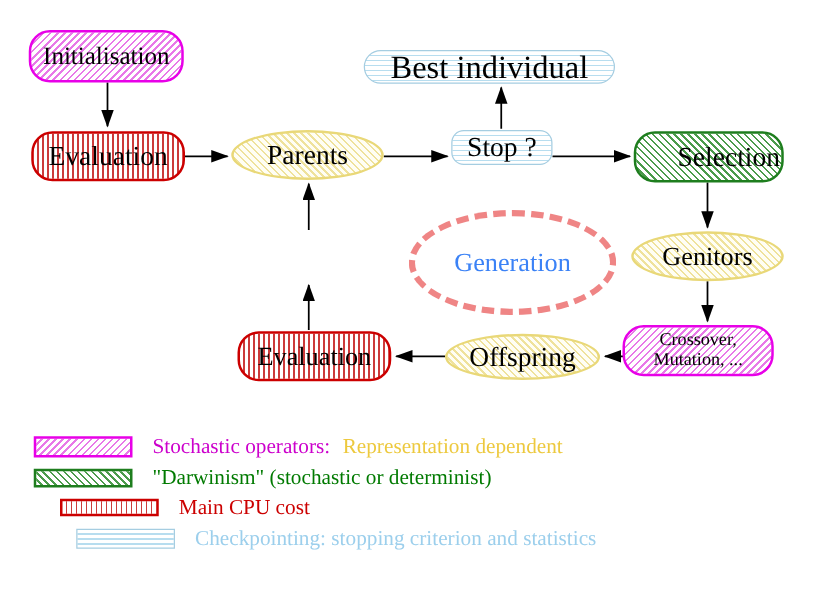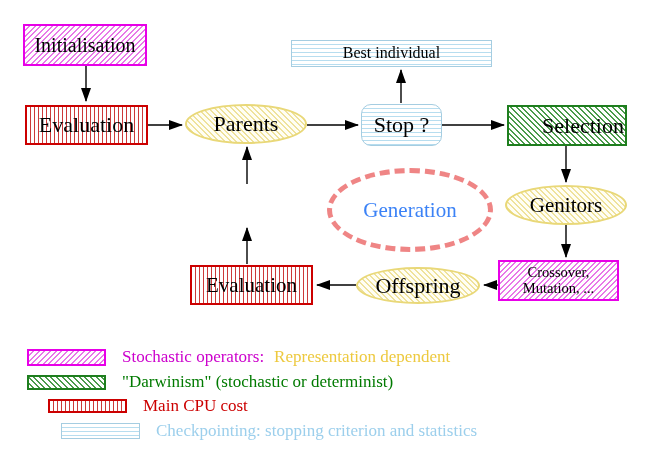--- a/index.html
+++ b/index.html
@@ -2,21 +2,21 @@
 <html><head>
 <meta charset="utf-8">
 <style>
   html,body{margin:0;padding:0;background:#fff;}
   #canvas{
     position:relative;width:662px;height:471px;background:#fff;overflow:hidden;
     font-family:"Liberation Serif", serif;
   }
   .node{
     position:absolute;display:flex;align-items:center;justify-content:center;
-    color:#000;text-align:center;box-sizing:border-box;line-height:1.05;
+    color:#000;text-align:center;box-sizing:border-box;line-height:1.05;border-radius:17px;
   }
   
   .hatch-magenta{
     background:repeating-linear-gradient(135deg,#ffffff 0 2.6px,#e879e8 2.6px 4px);
     border:2px solid #e800e8;
   }
   .hatch-green{
     background:repeating-linear-gradient(45deg,#ffffff 0 2.6px,#4b9b4b 2.6px 4px);
     border:2px solid #1e7e1e;
     padding-left:32px;
@@ -72,23 +72,23 @@
     <line x1="247" y1="264" x2="247" y2="228" stroke="#000" stroke-width="1.4" marker-end="url(#ah)"></line>
     <line x1="247" y1="184" x2="247" y2="147" stroke="#000" stroke-width="1.4" marker-end="url(#ah)"></line>
   </svg>
 
   <div class="node hatch-magenta" style="left:23px;top:24px;width:124px;height:42px;font-size:20px;">Initialisation</div>
 
   <div class="node stripe-red" style="left:25px;top:105px;width:123px;height:40px;font-size:22px;">Evaluation</div>
 
   <div class="node hatch-yellow" style="left:185px;top:104px;width:122px;height:40px;font-size:22px;">Parents</div>
 
-  <div class="node stripe-cyan" style="left:291px;top:40px;width:201px;height:27px;font-size:16px;">Best individual</div>
+  <div class="node stripe-cyan" style="left:291px;top:40px;width:201px;height:27px;font-size:26px;">Best individual</div>
 
-  <div class="node stripe-cyan" style="left:361px;top:104px;width:81px;height:42px;font-size:22px;border-radius:10px;">Stop ?</div>
+  <div class="node stripe-cyan" style="left:361px;top:104px;width:81px;height:28px;font-size:22px;border-radius:10px;">Stop ?</div>
 
   <div class="node hatch-green" style="left:507px;top:105px;width:120px;height:41px;font-size:22px;">Selection</div>
 
   <div class="node hatch-yellow" style="left:505px;top:185px;width:122px;height:40px;font-size:21px;">Genitors</div>
 
   <div class="node hatch-magenta" style="left:498px;top:260px;width:121px;height:41px;font-size:14.5px;flex-direction:column;">
     <span>Crossover,</span>
     <span>Mutation, ...</span>
   </div>
 

